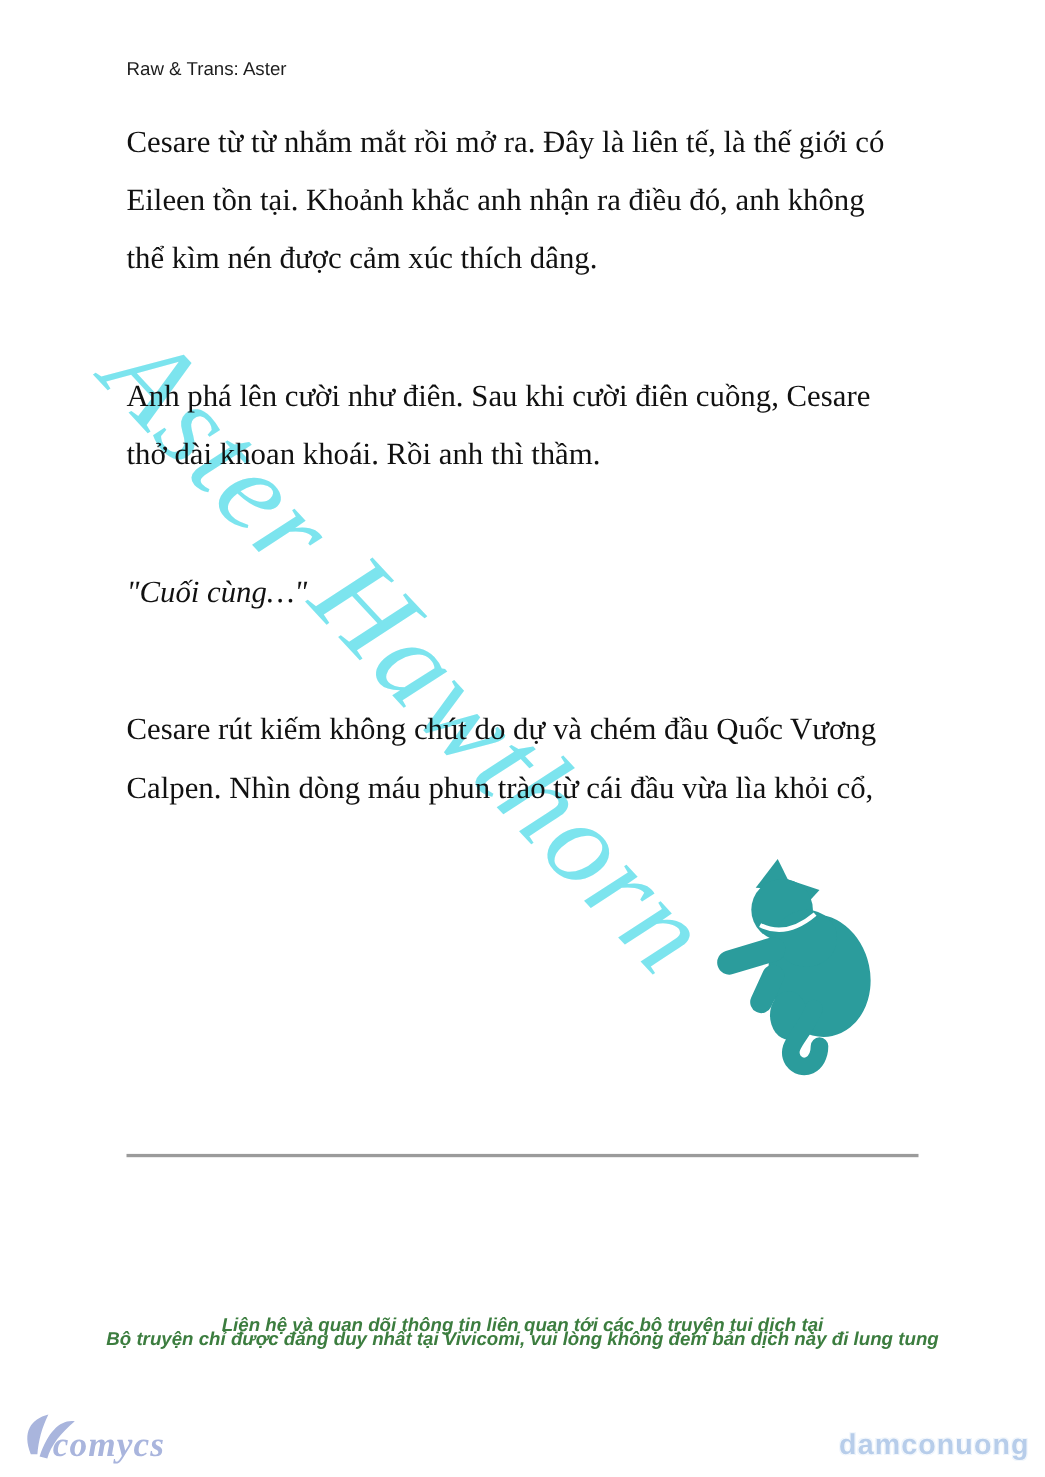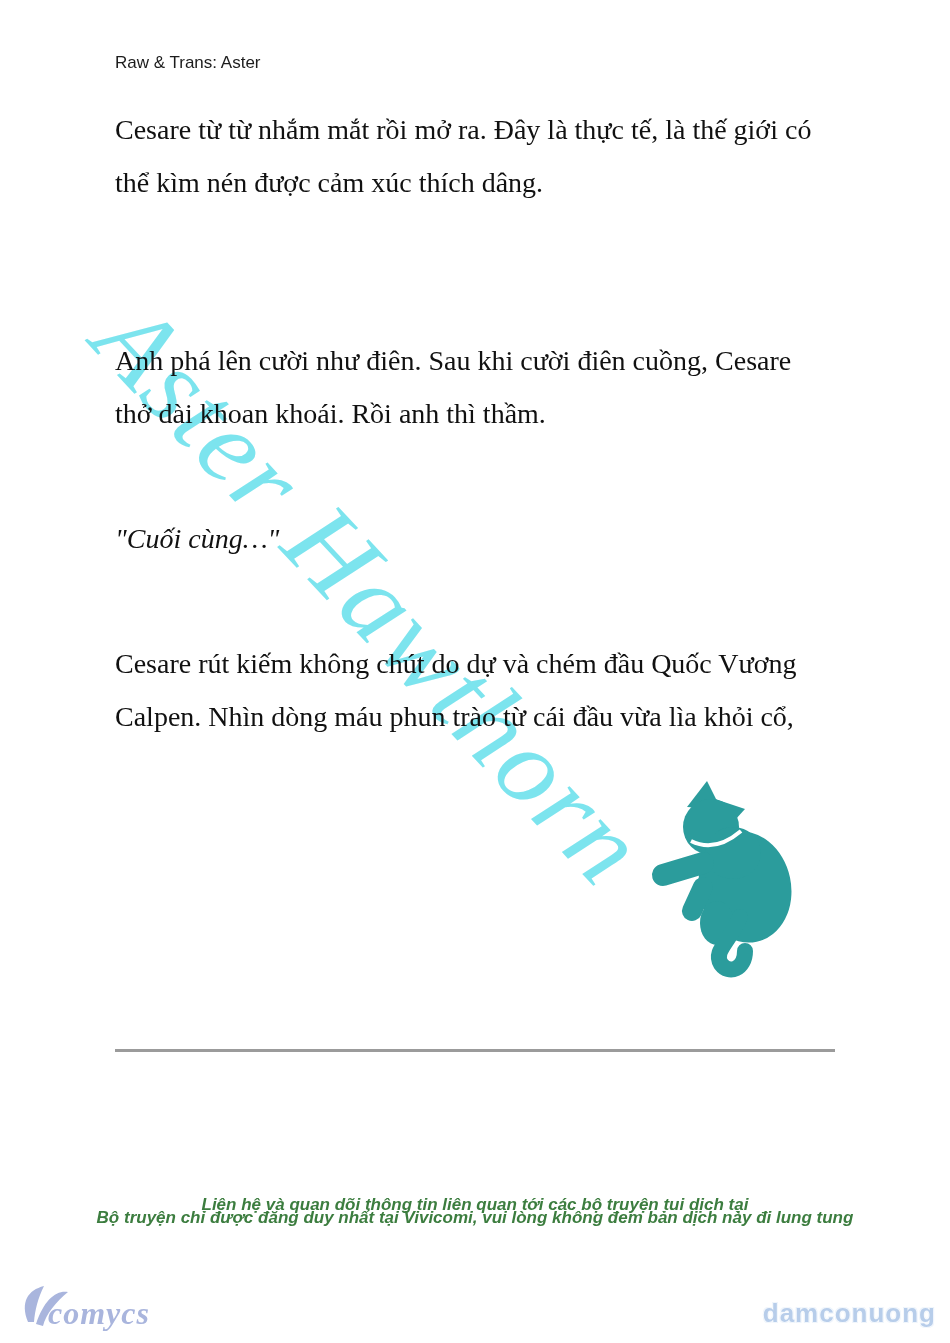--- a/index.html
+++ b/index.html
@@ -133,21 +133,22 @@
 
       <line x1="58" y1="112" x2="47" y2="136" stroke-width="20"></line>
 
       <path d="M 95,142 C 84,168 68,176 76,189 C 84,200 100,194 100,176" stroke-width="16"></path>
     </g>
 
     <path d="M 46,66 Q 70,78 96,56" stroke="#ffffff" stroke-width="4" fill="none"></path>
   </svg>
 
   <div class="para p1">
-    <div class="line">Cesare từ từ nhắm mắt rồi mở ra. Đây là thực tế, là thế giới có</div>
+    <div class="line">Cesare từ từ nhắm mắt rồi mở ra. Đây là liên tế, là thế giới có</div>
+    <div class="line">Eileen tồn tại. Khoảnh khắc anh nhận ra điều đó, anh không</div>
     <div class="line">thể kìm nén được cảm xúc thích dâng.</div>
   </div>
 
   <div class="para p2">
     <div class="line">Anh phá lên cười như điên. Sau khi cười điên cuồng, Cesare</div>
     <div class="line">thở dài khoan khoái. Rồi anh thì thầm.</div>
   </div>
 
   <div class="para pq">
     <div class="line">"Cuối cùng…"</div>

